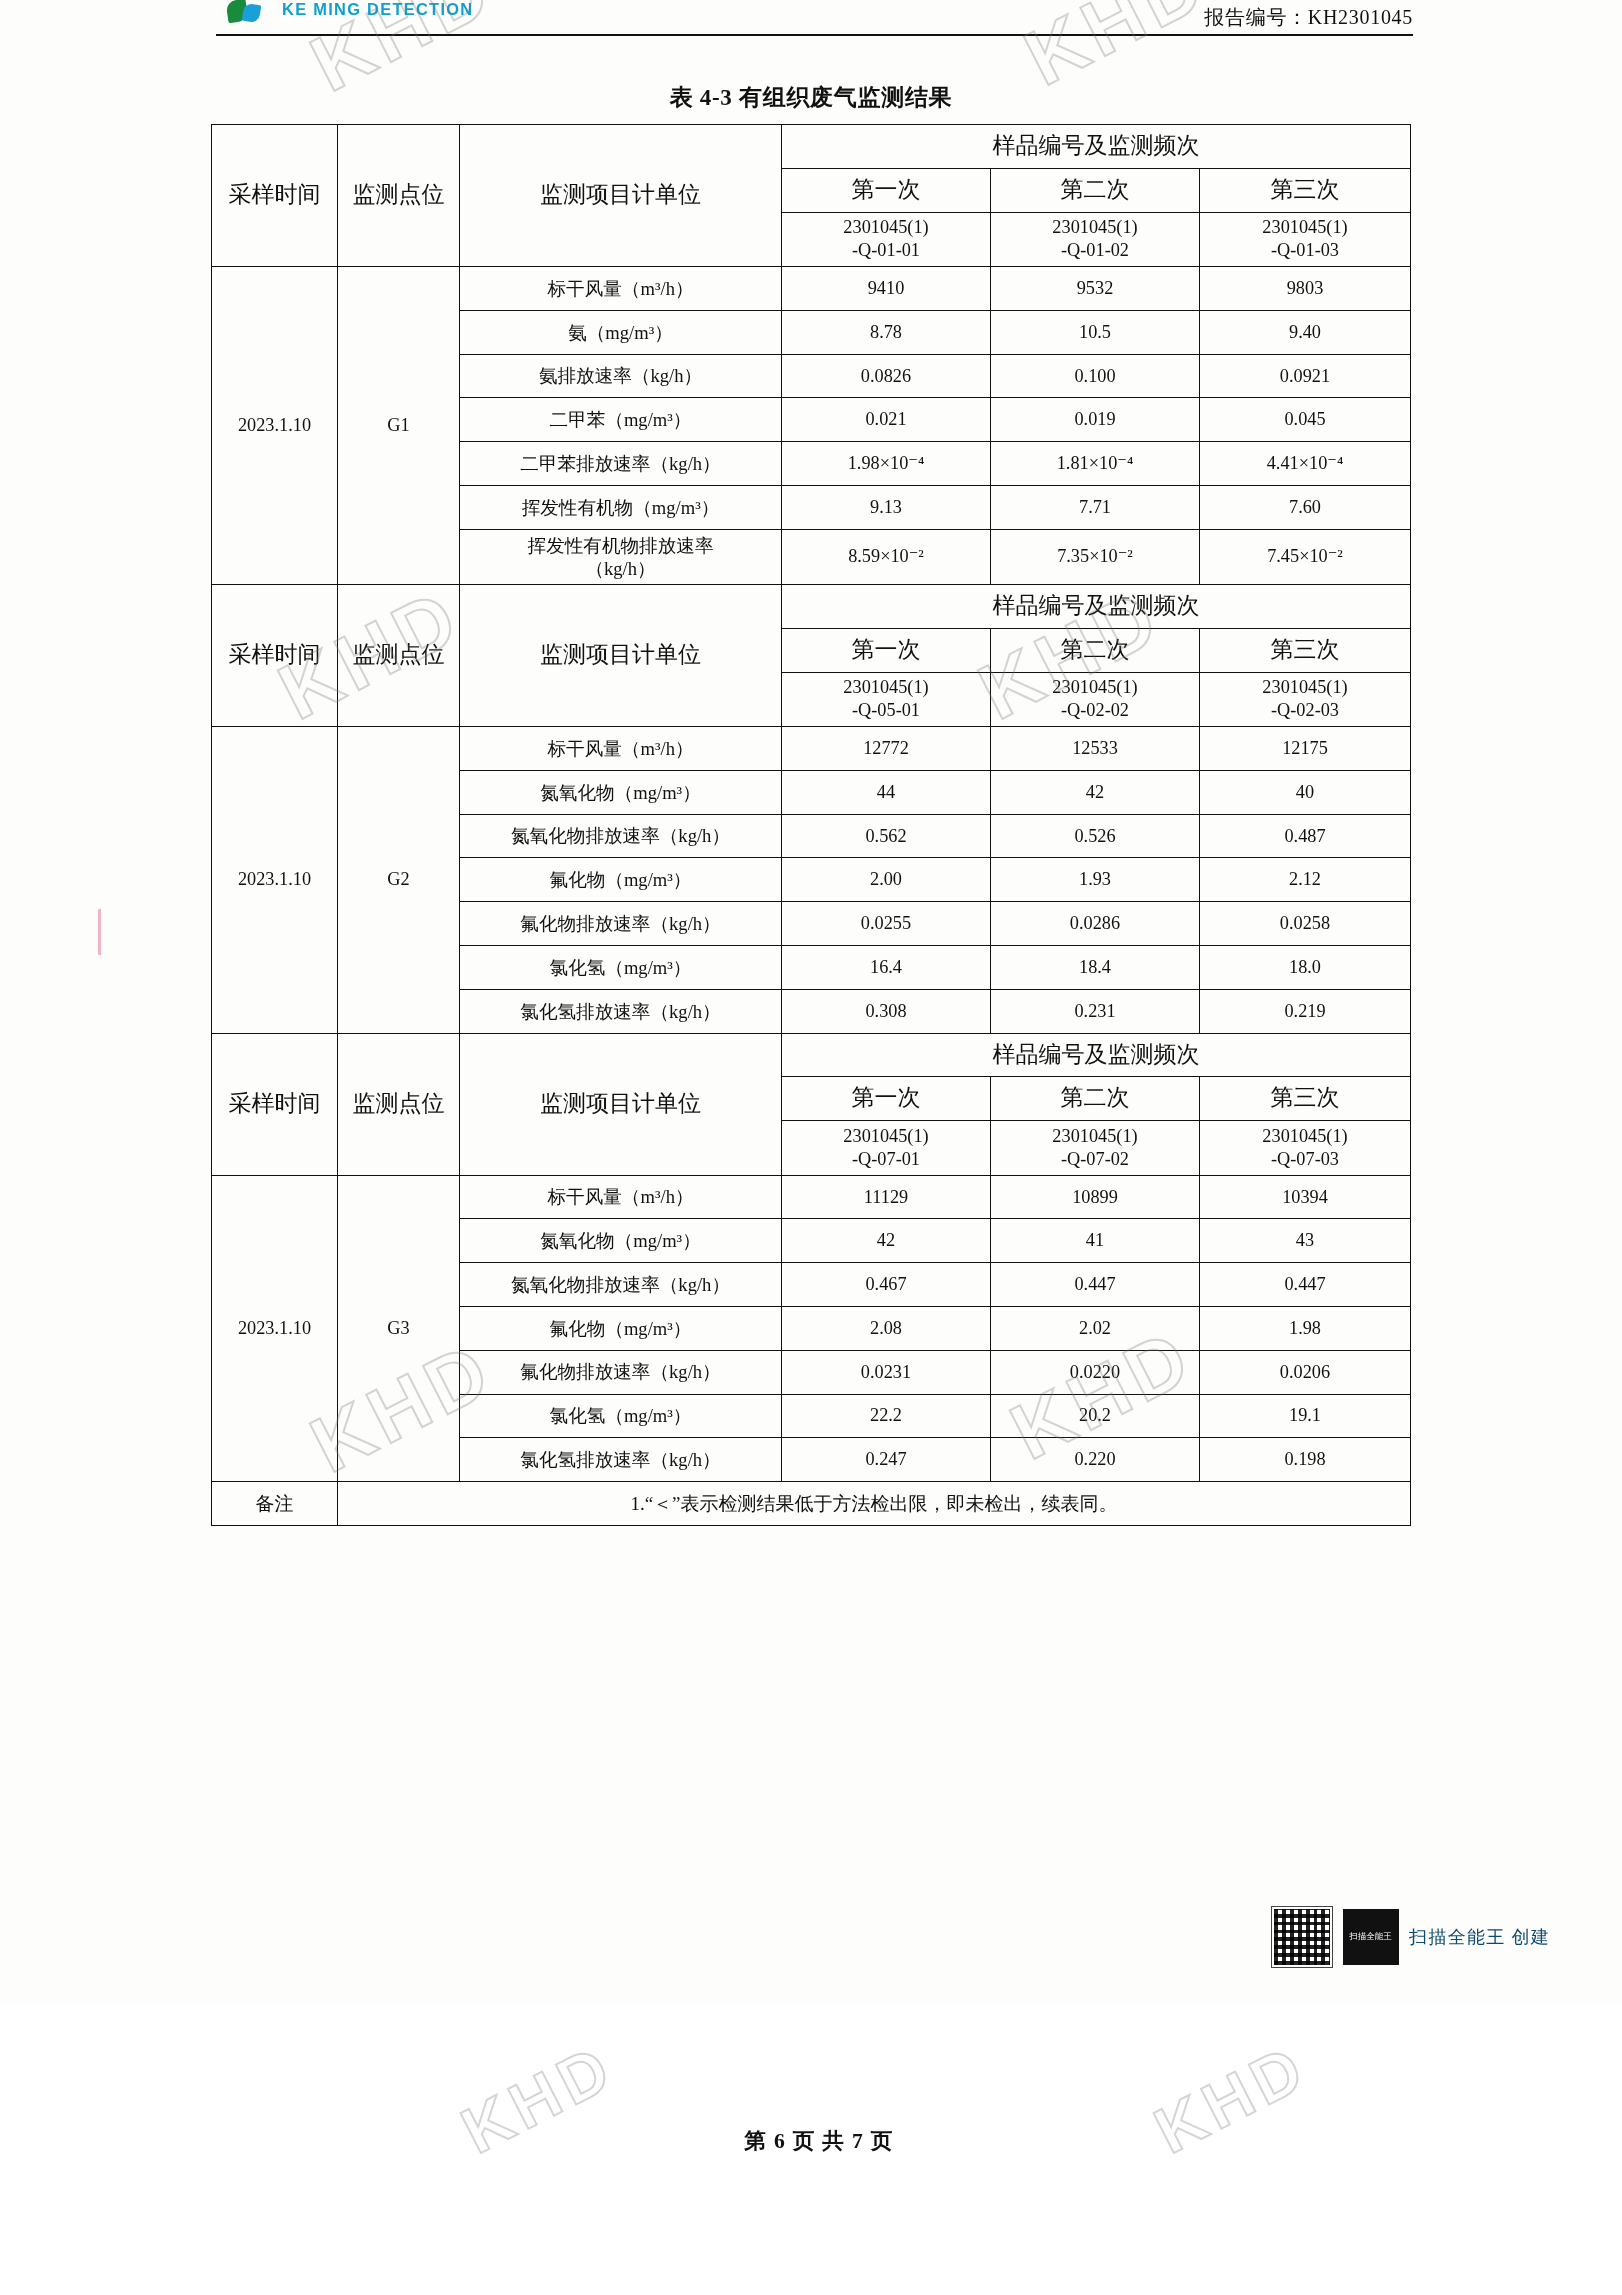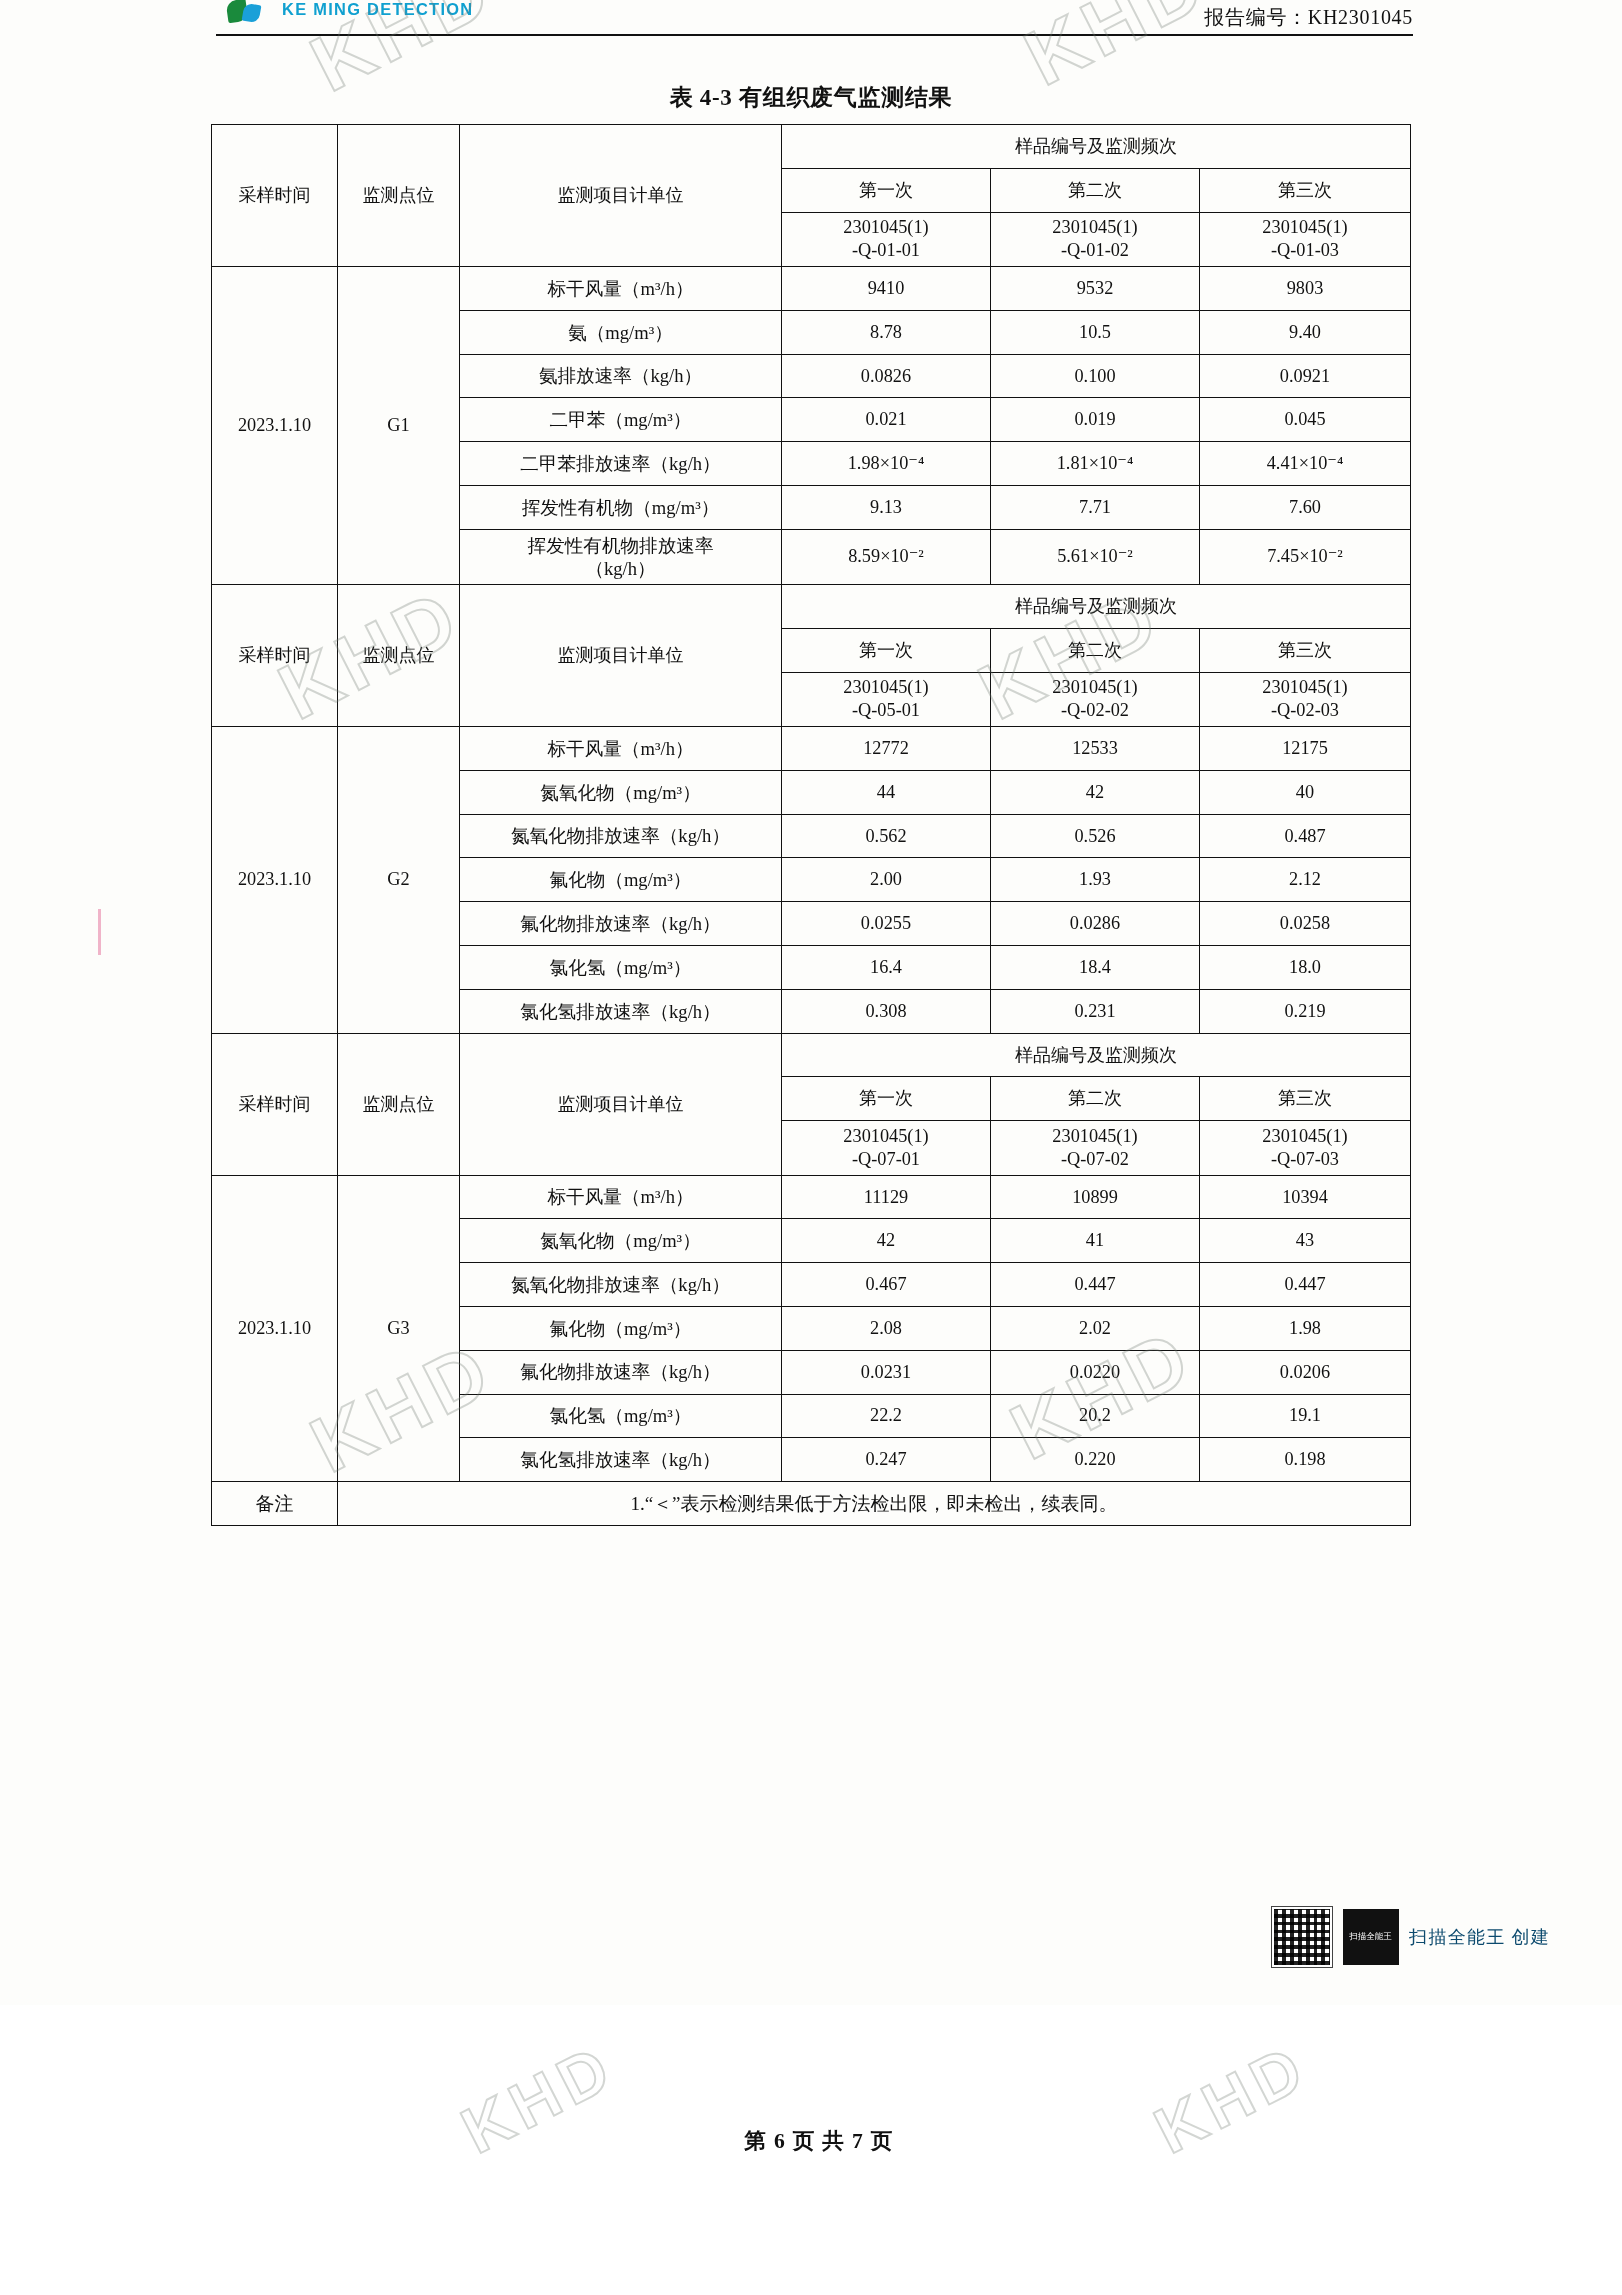--- a/index.html
+++ b/index.html
@@ -108,21 +108,21 @@
   }
   table.rpt td {
     border: 1.3px solid #111;
     text-align: center;
     vertical-align: middle;
     padding: 3.9px 2.6px;
     line-height: 1.25;
     height: 35px;
   }
   td.grp-head {
-    font-size: 18px;
+    font-size: 23px;
     margin-top: 48px;
   }
   td.unit-cell {
     font-size: 18.6px;
     white-space: nowrap;
   }
   td.val {
     font-size: 18.3px;
   }
   td.two-line {
@@ -321,21 +321,21 @@
           <td class="val">9.13</td>
           <td class="val">7.71</td>
           <td class="val">7.60</td>
         </tr>
         <tr>
           <td class="unit-cell two-line">
             <div>挥发性有机物排放速率</div>
             <div>（kg/h）</div>
           </td>
           <td class="val">8.59×10⁻²</td>
-          <td class="val">5.61×10⁻²</td>
+          <td class="val">7.35×10⁻²</td>
           <td class="val">7.45×10⁻²</td>
         </tr>
 
         <tr>
           <td rowspan="3" class="grp-head">采样时间</td>
           <td rowspan="3" class="grp-head">监测点位</td>
           <td rowspan="3" class="grp-head">监测项目计单位</td>
           <td colspan="3" class="grp-head">样品编号及监测频次</td>
         </tr>
         <tr>

